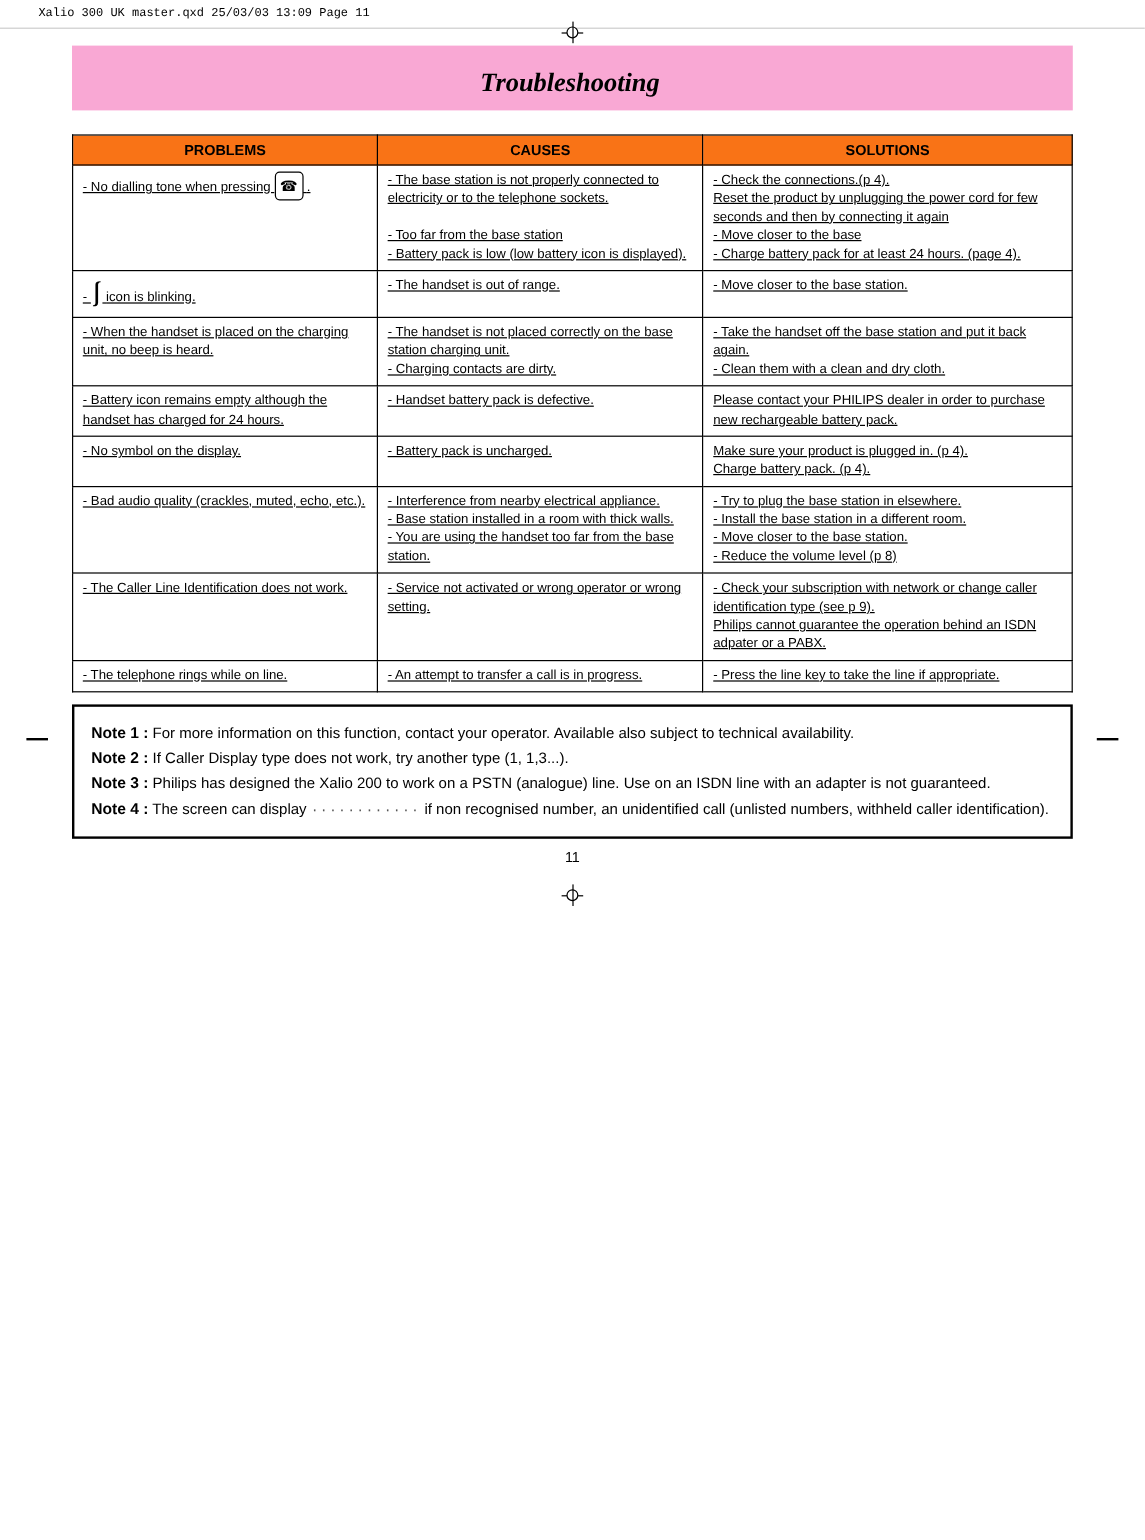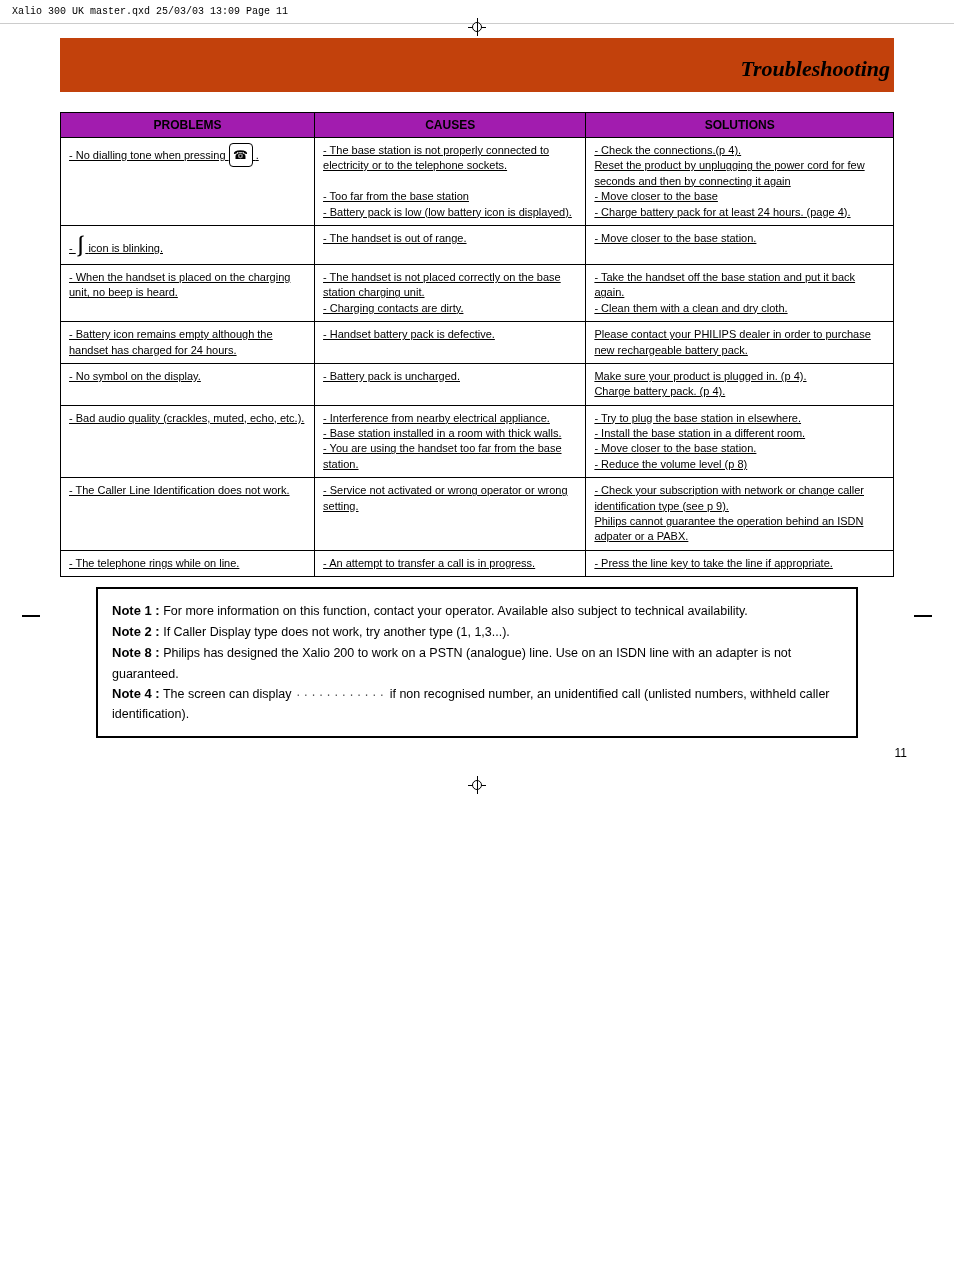--- a/index.html
+++ b/index.html
@@ -15,21 +15,21 @@
     .page-container {
       width: 954px;
       min-height: 1283px;
       background: #fff;
       padding: 0;
       position: relative;
     }
     .page-header-meta {
       font-size: 10px;
       font-family: 'Courier New', monospace;
-      padding: 6px 12px;
+      padding: 6px 32px;
       color: #000;
       border-bottom: 1px solid #ccc;
     }
     .crosshair-top {
       display: flex;
       justify-content: center;
       margin-top: -6px;
       margin-bottom: 2px;
     }
     .crosshair {
@@ -61,23 +61,23 @@
       top: 50%;
       left: 50%;
       transform: translate(-50%, -50%);
       width: 10px;
       height: 10px;
       border: 1px solid #000;
       border-radius: 50%;
       background: #fff;
     }
     .title-area {
-      text-align: right;
+      text-align: center;
       padding: 18px 4px 10px 0;
-      background: #c2410c;
+      background: #f9a8d4;
       margin: 0 60px;
     }
     .page-title {
       font-size: 22px;
       font-style: italic;
       font-weight: bold;
       font-family: Georgia, 'Times New Roman', serif;
     }
     .main-content {
       padding: 20px 60px 10px 60px;
@@ -87,21 +87,21 @@
       border-collapse: collapse;
       border: 1.5px solid #000;
       font-size: 11px;
     }
     table.trouble-table th {
       border: 1.5px solid #000;
       padding: 5px 8px;
       text-align: center;
       font-weight: bold;
       font-size: 12px;
-      background: #a21caf;
+      background: #f97316;
     }
     table.trouble-table td {
       border: 1px solid #000;
       padding: 5px 8px;
       vertical-align: top;
       line-height: 1.4;
       text-decoration: underline;
     }
     .phone-icon {
       display: inline-block;
@@ -115,37 +115,37 @@
       font-size: 14px;
     }
     .antenna-icon {
       display: inline-block;
       font-size: 20px;
       font-weight: bold;
     }
     .notes-box {
       border: 2px solid #000;
       padding: 12px 14px;
-      margin: 0 96px;
+      margin: 0 60px;
       font-size: 12.5px;
       line-height: 1.6;
       font-family: Arial, sans-serif;
     }
     .note-bold {
       font-weight: bold;
       font-size: 13px;
     }
     .dotted-line {
       display: inline-block;
       letter-spacing: 2px;
       font-family: 'Courier New', monospace;
     }
     .page-number {
-      text-align: right;
-      padding: 8px 47px;
+      text-align: center;
+      padding: 8px 87px;
       font-size: 12px;
     }
     .bottom-crosshair {
       display: flex;
       justify-content: center;
       padding: 8px 0;
     }
     .side-mark {
       width: 18px;
       height: 2px;
@@ -292,21 +292,21 @@
   <div class="notes-box">
     <p>
       <span class="note-bold">Note 1 :</span>
       <span>For more information on this function, contact your operator. Available also subject to technical availability.</span>
     </p>
     <p>
       <span class="note-bold">Note 2 :</span>
       <span>If Caller Display type does not work, try another type (1, 1,3...).</span>
     </p>
     <p>
-      <span class="note-bold">Note 8 :</span>
+      <span class="note-bold">Note 3 :</span>
       <span>Philips has designed the Xalio 200 to work on a PSTN (analogue) line. Use on an ISDN line with an adapter is not guaranteed.</span>
     </p>
     <p>
       <span class="note-bold">Note 4 :</span>
       <span>The screen can display</span>
       <span class="dotted-line" style="font-size:11px; letter-spacing:1px; color:#555;">············</span>
       <span>if non recognised number, an unidentified call (unlisted numbers, withheld caller identification).</span>
     </p>
   </div>
 

